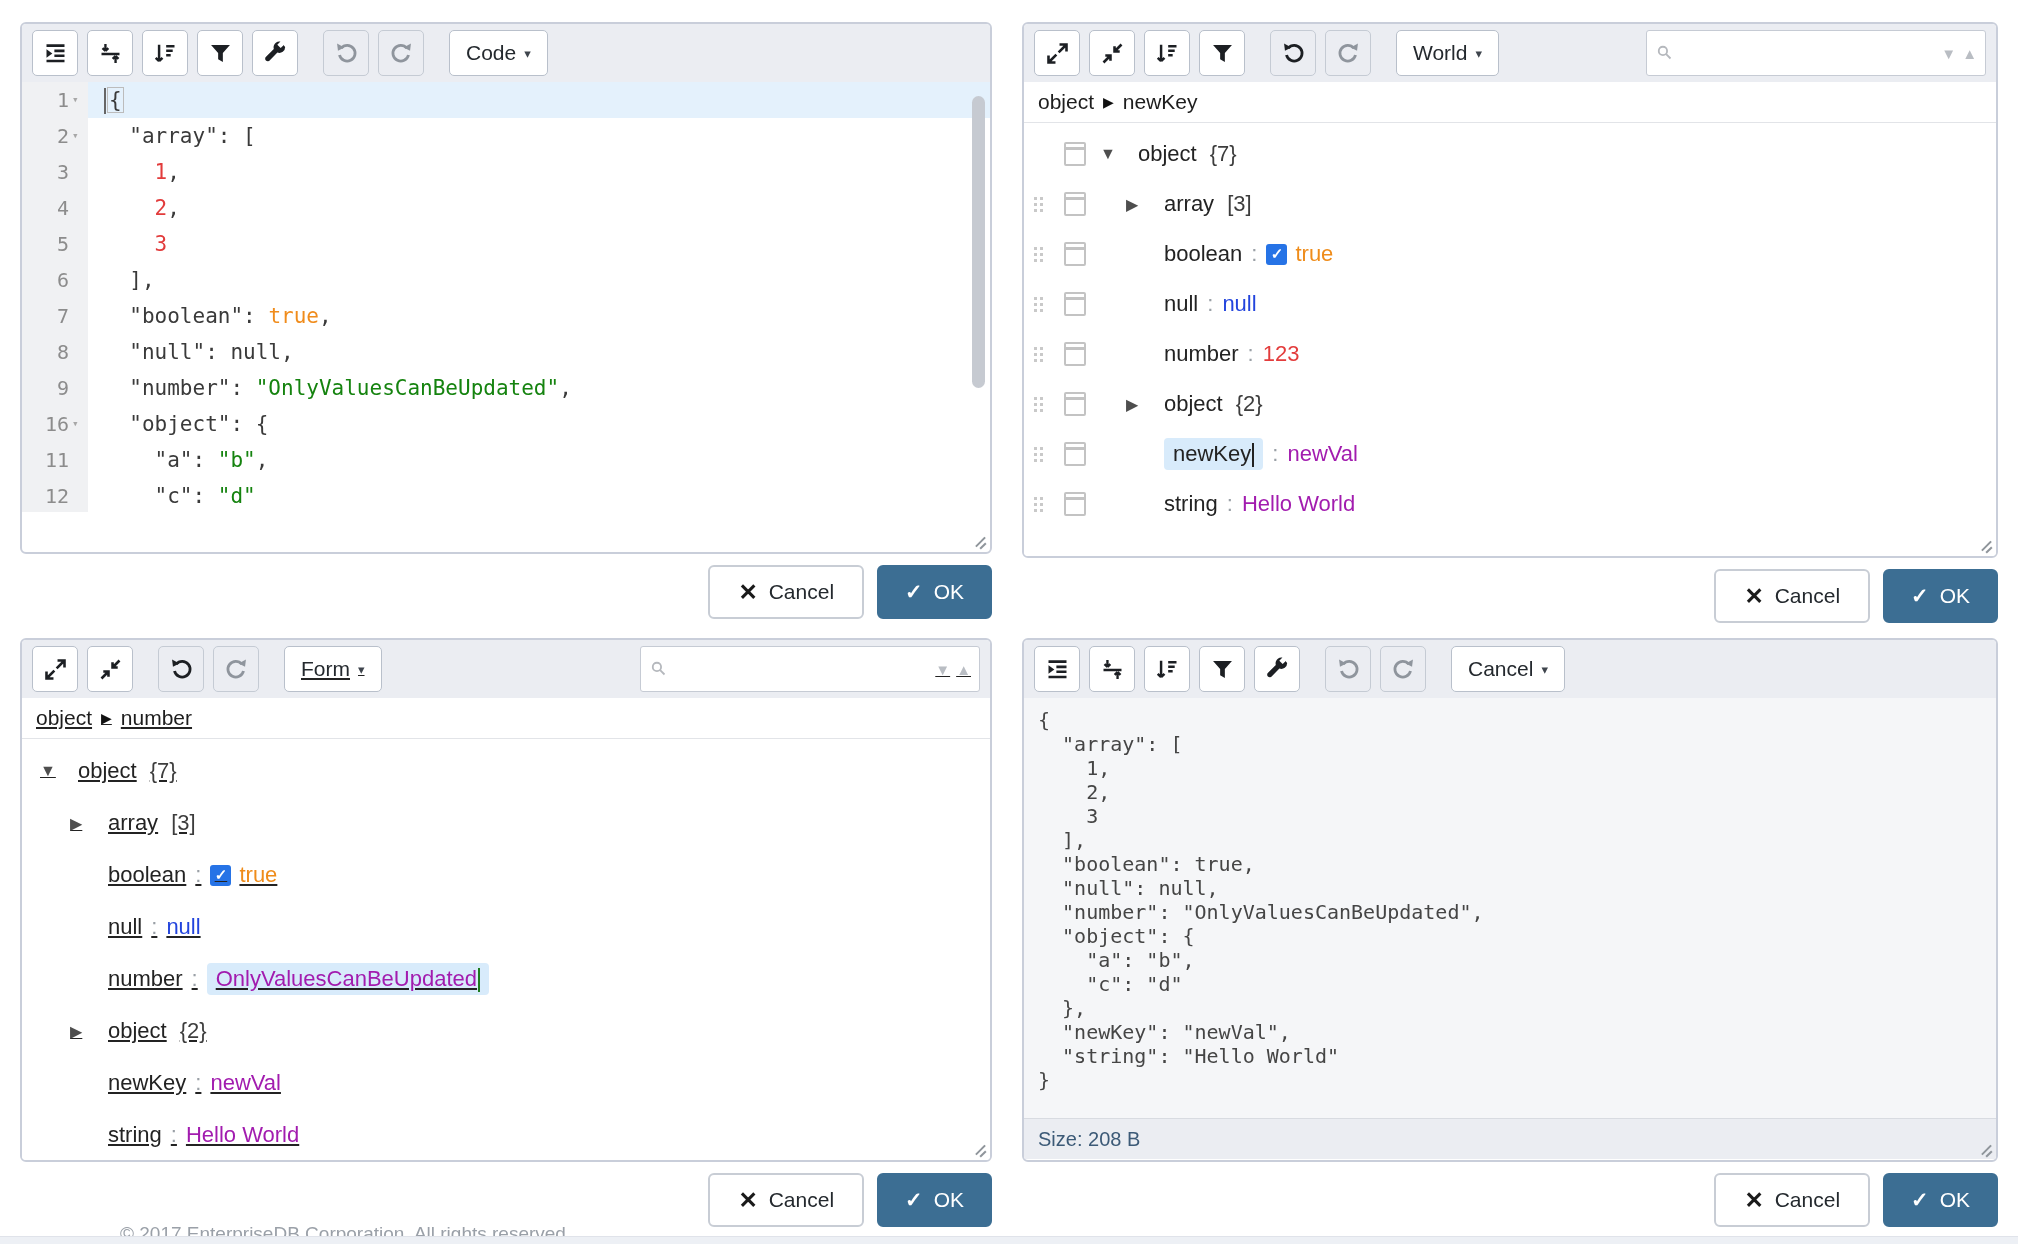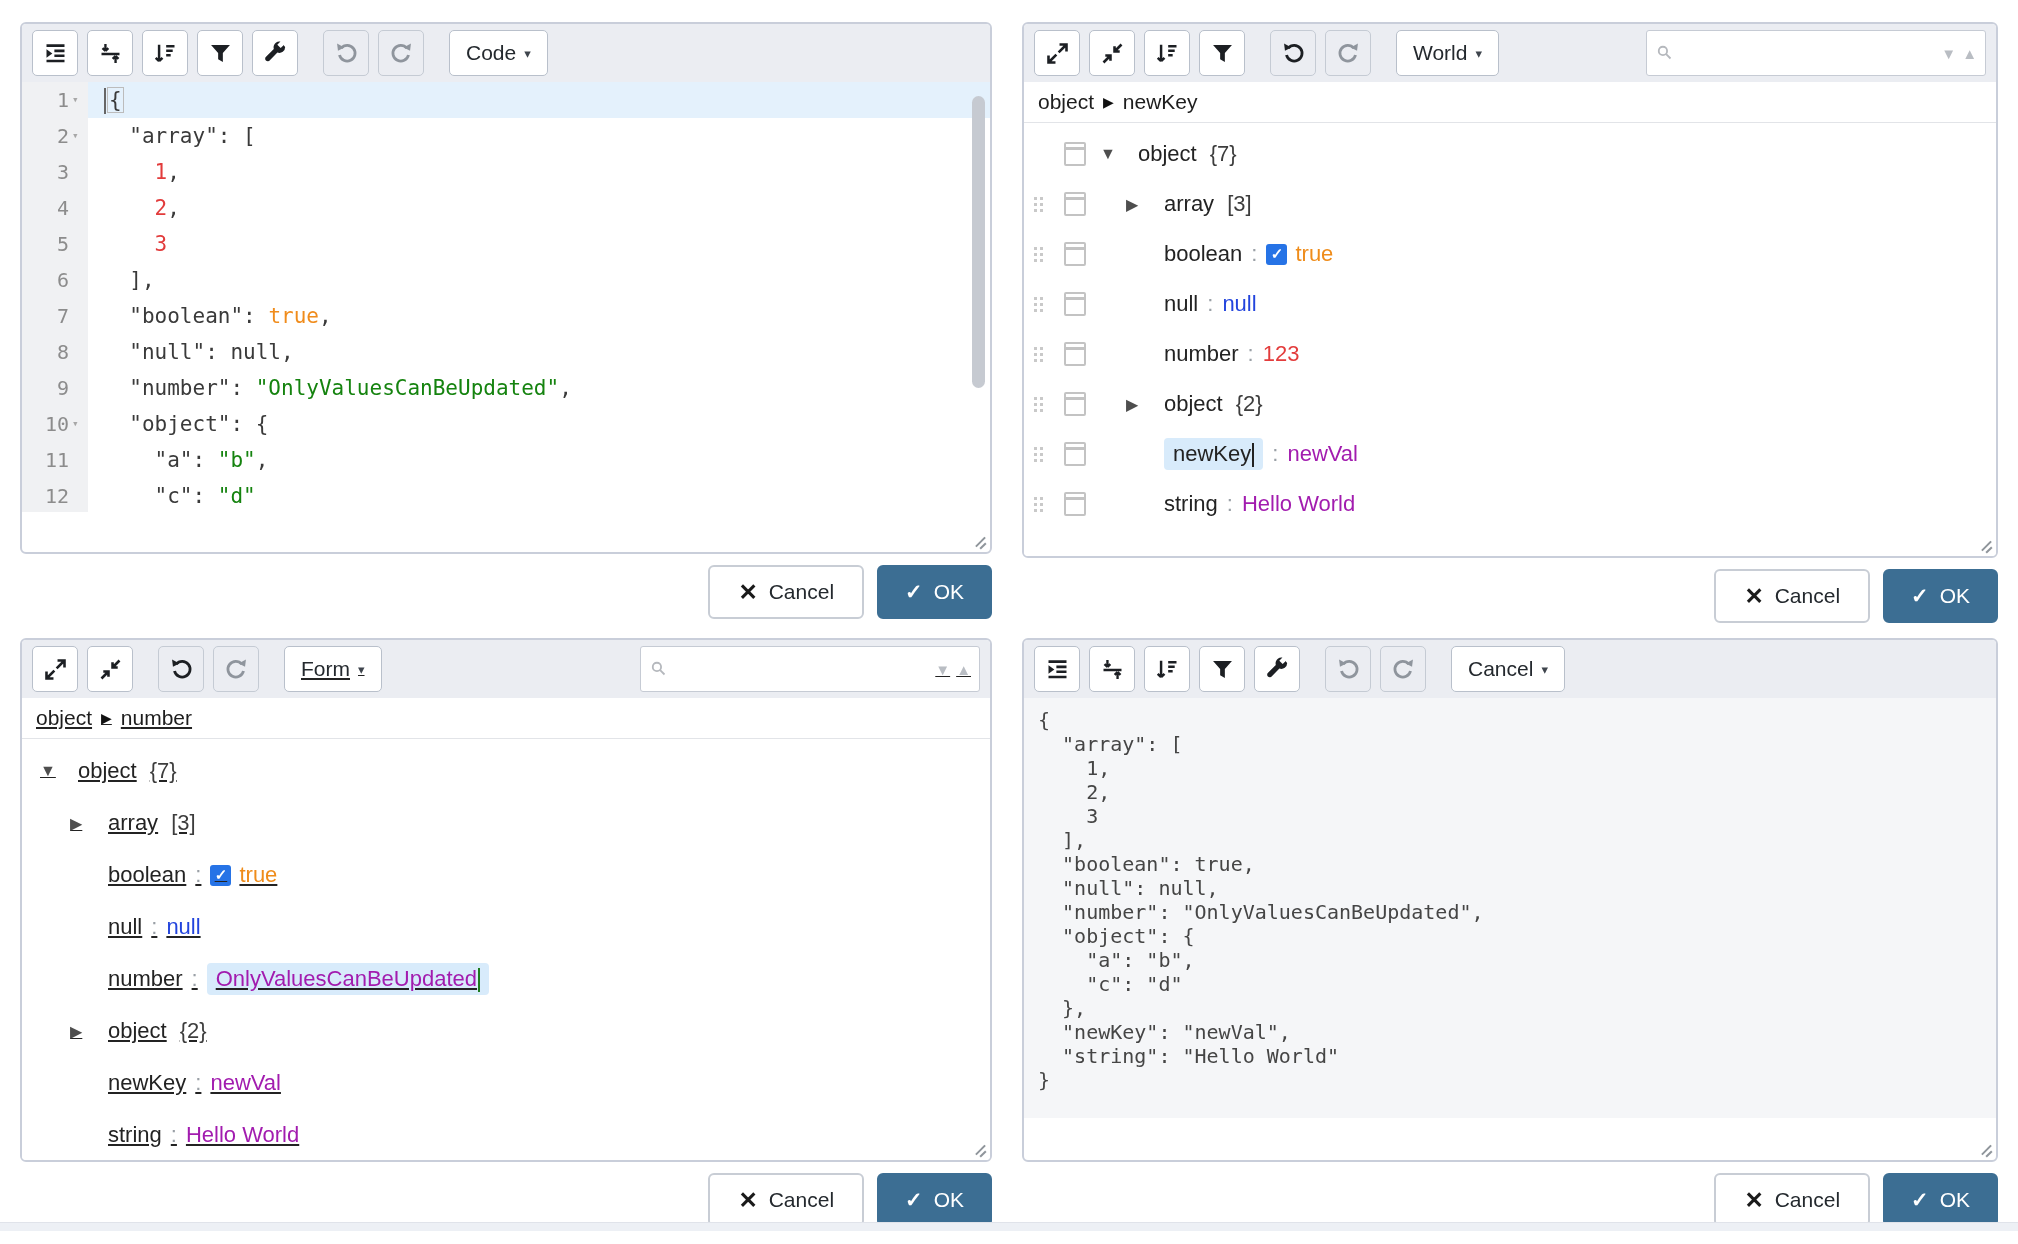--- a/index.html
+++ b/index.html
@@ -203,21 +203,21 @@
           </div>
           <div class="cline">
             <span class="gut">
               <span class="gnum">9</span>
               <span class="gfold empty">▾</span>
             </span>
             <span class="ccontent"><span class="tk-plain">  "number": </span><span class="tk-str">"OnlyValuesCanBeUpdated"</span><span class="tk-plain">,</span></span>
           </div>
           <div class="cline">
             <span class="gut">
-              <span class="gnum">10</span>
+              <span class="gnum">16</span>
               <span class="gfold">▾</span>
             </span>
             <span class="ccontent"><span class="tk-plain">  "object": {</span></span>
           </div>
           <div class="cline">
             <span class="gut">
               <span class="gnum">11</span>
               <span class="gfold empty">▾</span>
             </span>
             <span class="ccontent"><span class="tk-plain">    "a": </span><span class="tk-str">"b"</span><span class="tk-plain">,</span></span>
@@ -611,29 +611,35 @@
   "null": null,
   "number": "OnlyValuesCanBeUpdated",
   "object": {
     "a": "b",
     "c": "d"
   },
   "newKey": "newVal",
   "string": "Hello World"
 }</pre>
     </div>
+    <div class="statusbar">
+      <span>Size: 208 B</span>
+    </div>
     <div class="rhandle"></div>
   </div>
   <div class="btnrow">
     <button class="btn-cancel">
       <span class="xmark">✕</span>
       <span>Cancel</span>
     </button>
     <button class="btn-ok">
       <span class="checkmark">✓</span>
       <span>OK</span>
     </button>
   </div>
 </section>
 
 <div class="pagefooter">
+  <div class="footclip">
+      <span>© 2017 EnterpriseDB Corporation. All rights reserved.</span>
+    </div>
   <div class="footstrip"></div>
 </div>
 
 </body></html>

